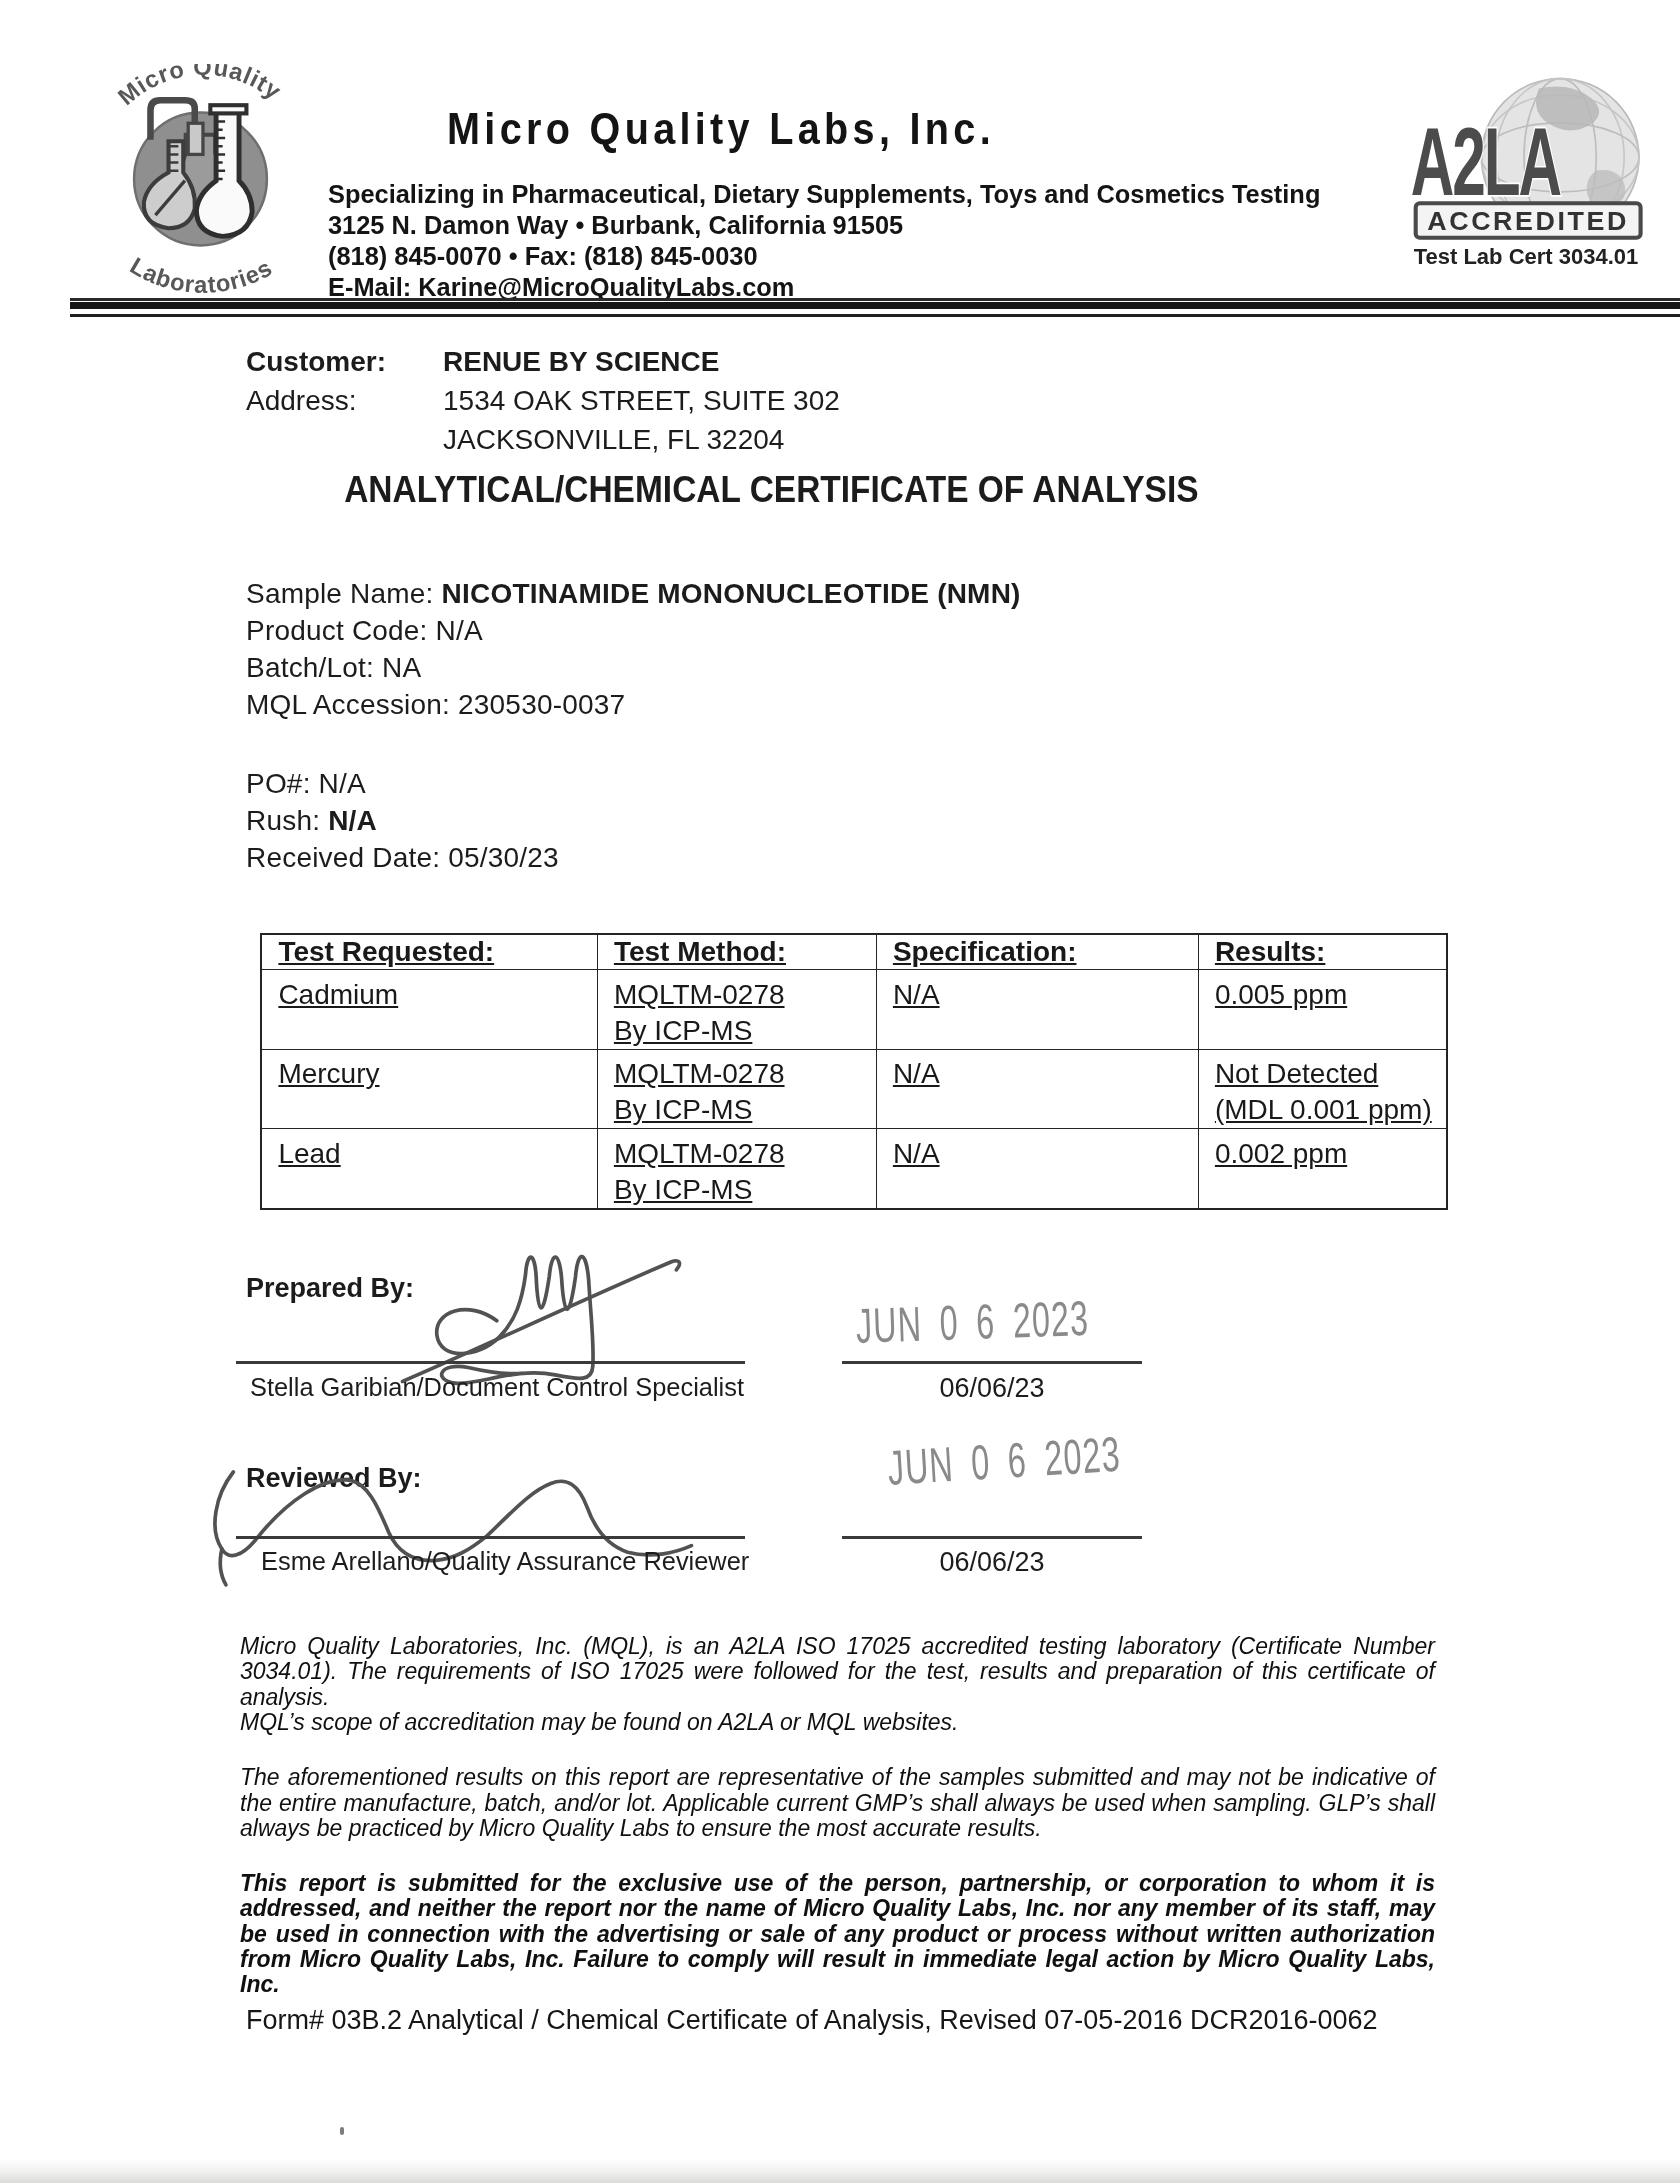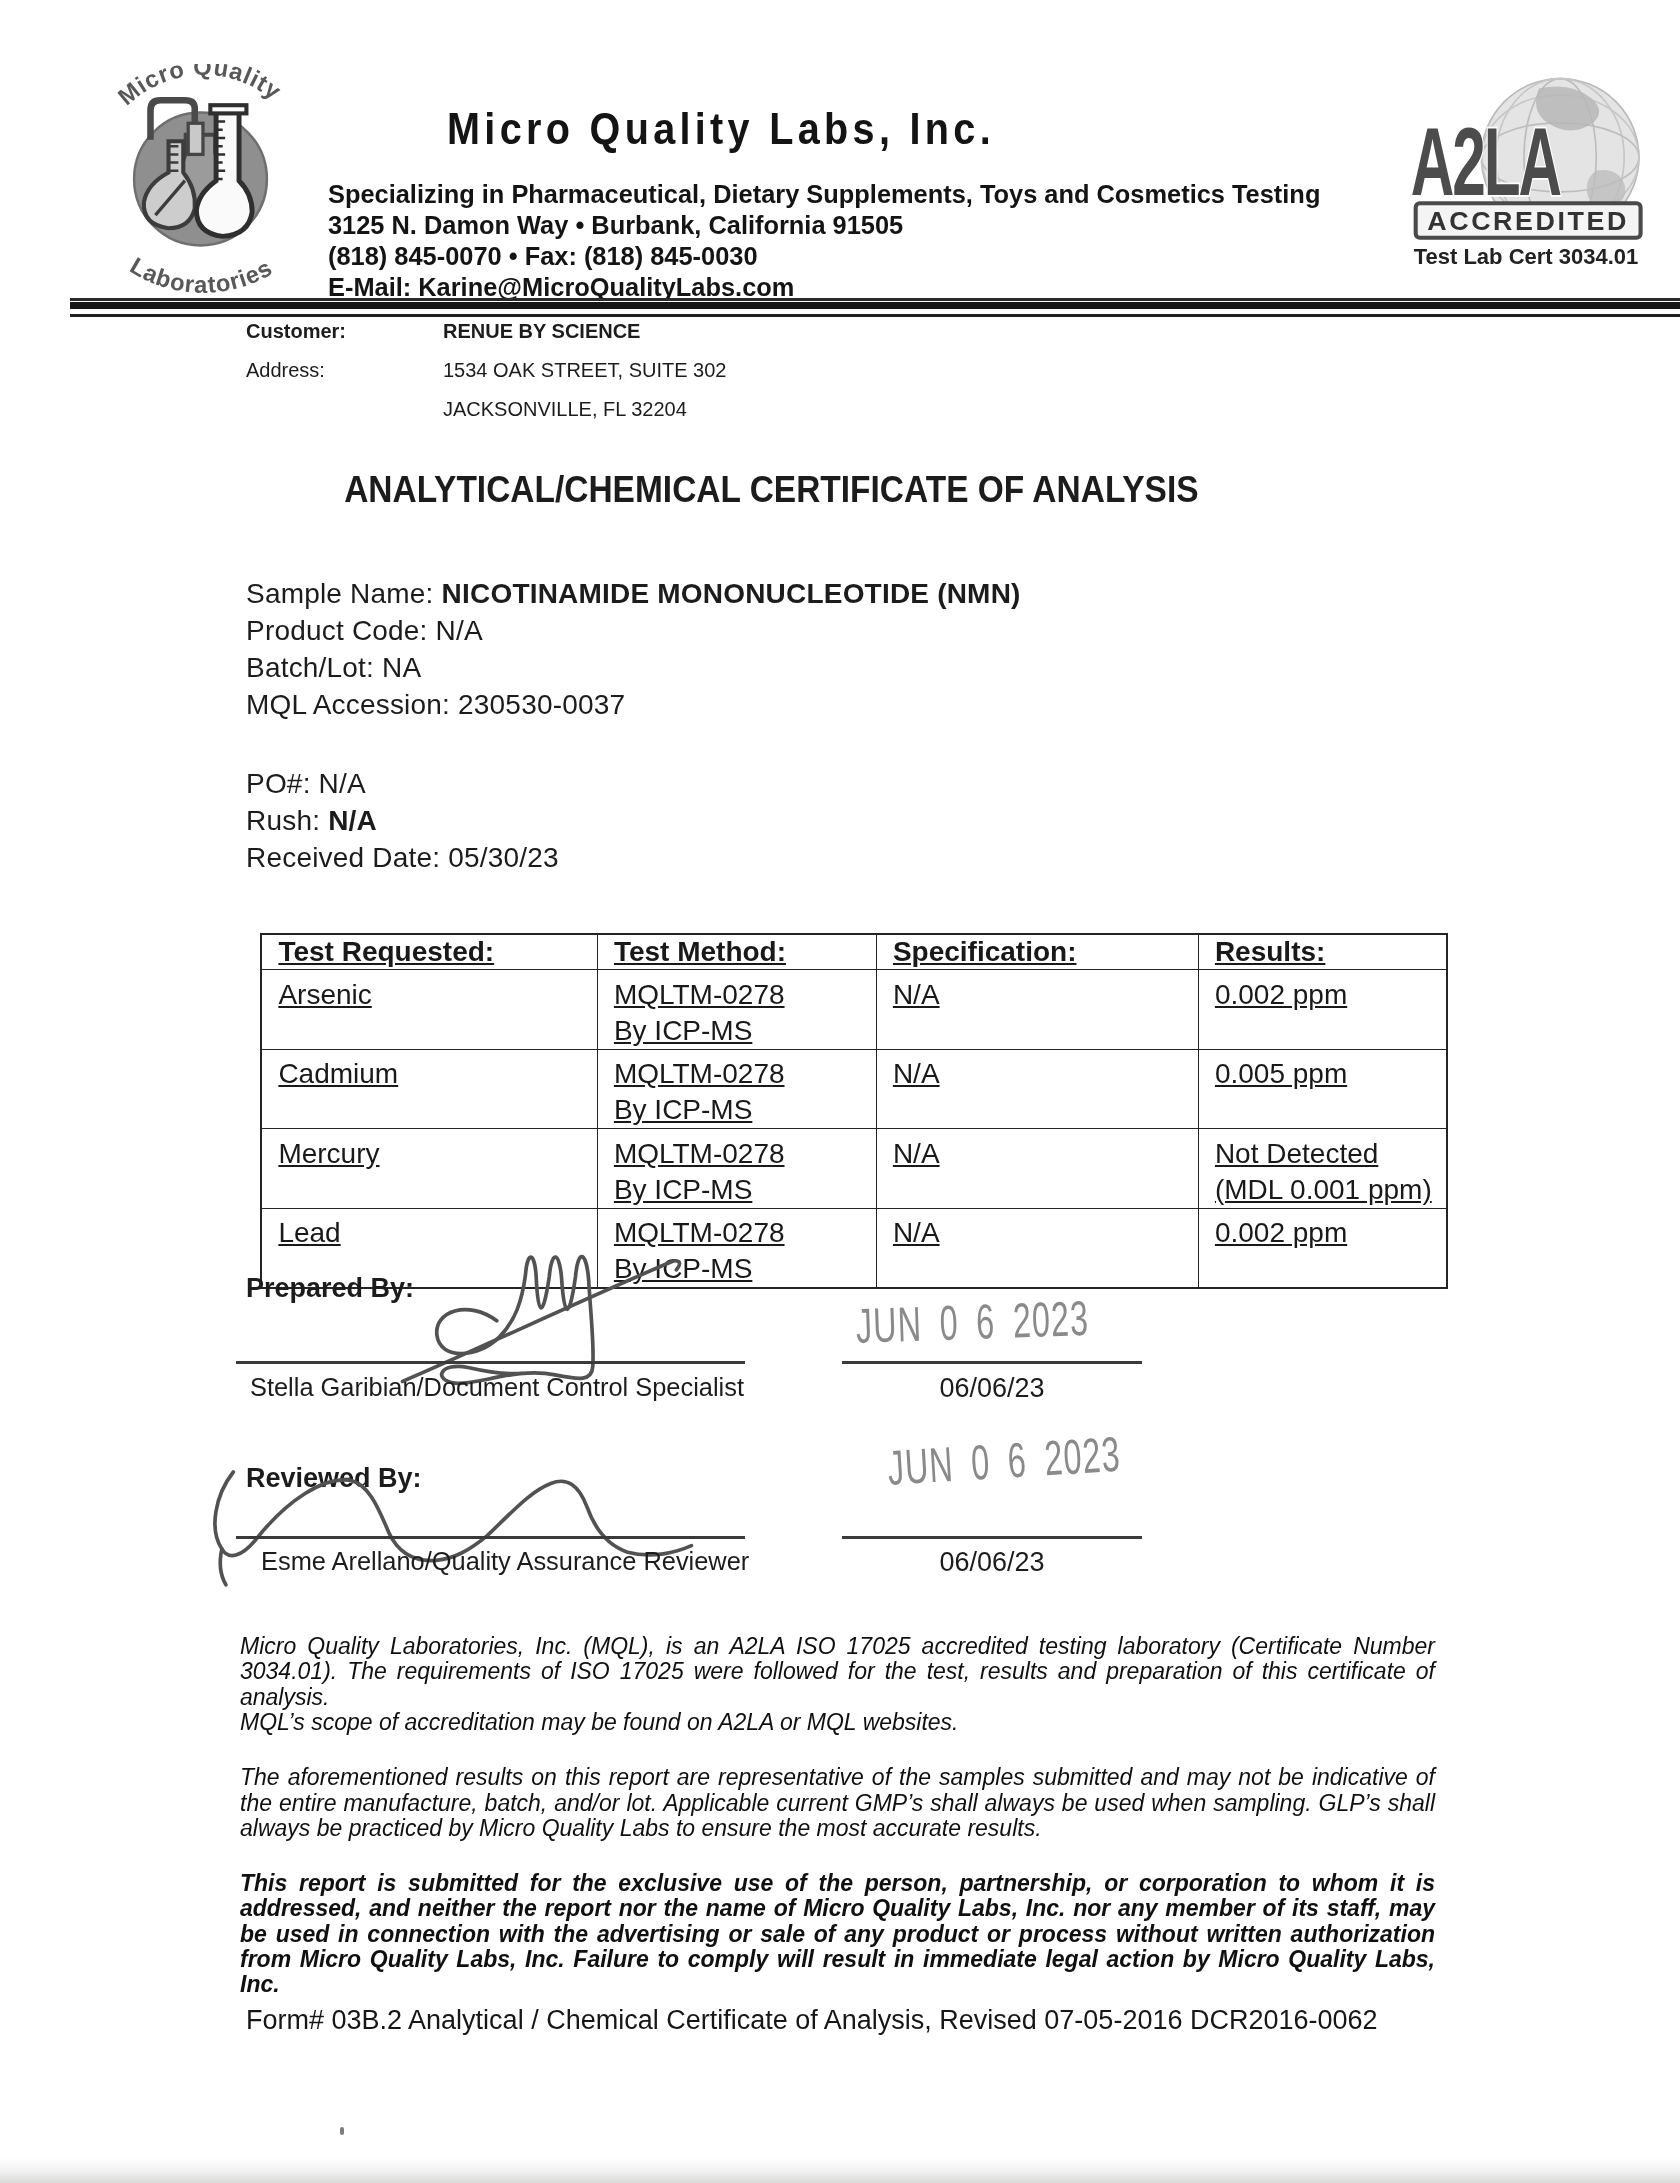--- a/index.html
+++ b/index.html
@@ -19,21 +19,21 @@
   .seal-arc{font-family:"Liberation Sans",sans-serif;font-size:29px;font-weight:700;fill:#585858;letter-spacing:1px;}
   .a2la-cert{left:1388px;top:244px;width:276px;text-align:center;font-size:22px;font-weight:700;color:#222;}
 
   
   .rule{left:70px;top:298px;right:0;}
   .rule .r1{height:2.5px;background:#2a2a2a;}
   .rule .r2{height:7.4px;background:#171717;margin-top:1.6px;}
   .rule .r3{height:2.5px;background:#1f1f1f;margin-top:4.9px;}
 
   
-  .cust{left:246px;top:312px;width:903px;font-size:20px;line-height:39px;}
+  .cust{left:246px;top:342px;width:903px;font-size:28px;line-height:39px;}
   .cust .row{display:flex;}
   .cust .lab{width:197px;flex:0 0 197px;}
   .b{font-weight:700;}
 
   
   .doc-title{left:312px;top:469px;width:1116px;text-align:left;font-size:36px;font-weight:700;}
   .doc-title span{display:inline-block;transform:scaleX(.93);white-space:nowrap;}
 
   
   .info{font-size:28px;line-height:37px;letter-spacing:0.2px;}
@@ -173,32 +173,20 @@
         <col style="width:249px">
       </colgroup>
     <tbody>
         <tr>
       <th class="hcell">Test Requested:</th>
       <th class="hcell">Test Method:</th>
       <th class="hcell">Specification:</th>
       <th class="hcell">Results:</th>
     </tr>
     <tr>
-      <td class="bcell">Arsenic</td>
-      <td class="bcell">
-            <div>MQLTM-0278</div>
-            <div>By ICP-MS</div>
-          </td>
-      <td class="bcell">N/A</td>
-      <td class="bcell">
-            <div>0.002 ppm</div>
-            <div></div>
-          </td>
-    </tr>
-    <tr>
       <td class="bcell">Cadmium</td>
       <td class="bcell">
             <div>MQLTM-0278</div>
             <div>By ICP-MS</div>
           </td>
       <td class="bcell">N/A</td>
       <td class="bcell">
             <div>0.005 ppm</div>
             <div></div>
           </td>

